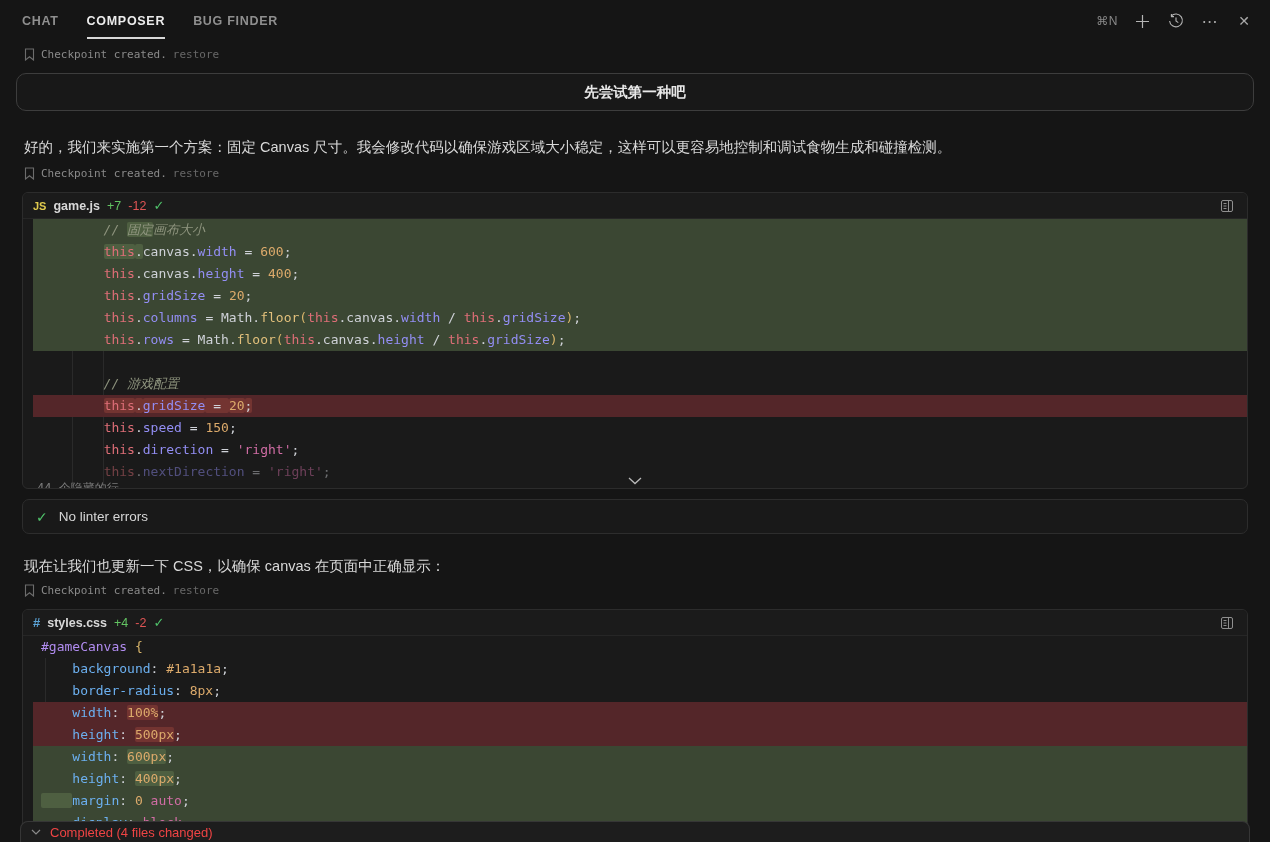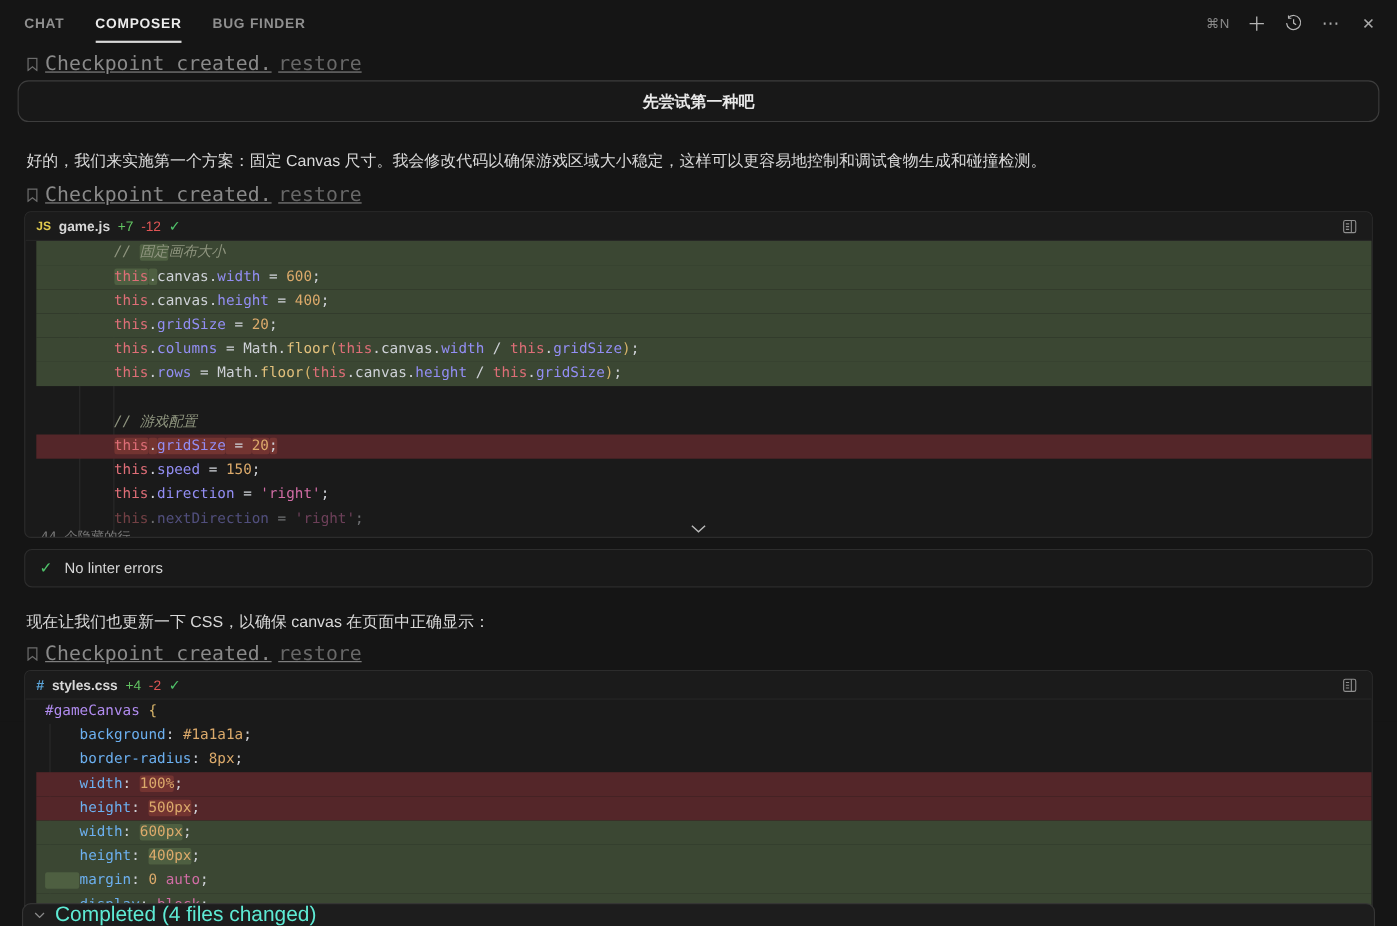--- a/index.html
+++ b/index.html
@@ -12,21 +12,21 @@
   .tabs { display:flex; gap:28px; margin-left:6px; margin-top:4px; }
   .tab { font-size:12.5px; font-weight:bold; letter-spacing:.7px; color:#8f8f8f; padding:8px 0 9px; cursor:pointer; border-bottom:2px solid transparent; }
   .tab.active { color:#ececec; border-bottom:2px solid #d8d8d8; }
   .top-actions { margin-left:auto; display:flex; align-items:center; gap:14px; color:#9a9a9a; margin-top:2px; }
   .kbd-hint { font-size:12px; color:#8a8a8a; letter-spacing:.5px; }
   .icon-btn { display:flex; align-items:center; justify-content:center; width:20px; height:20px; color:#a9a9a9; cursor:pointer; }
   .icon-btn svg { display:block; }
 
   
   .checkpoint { position:absolute; left:24px; display:flex; align-items:center; gap:6px;
-    font-family:"DejaVu Sans Mono","Liberation Mono",monospace; font-size:18px; color:#8a8a8a;text-decoration:underline; }
+    font-family:"DejaVu Sans Mono","Liberation Mono",monospace; font-size:11px; color:#8a8a8a; }
   .checkpoint .restore { color:#686868; cursor:pointer; }
   .checkpoint svg { opacity:.75; }
 
   
   .user-box { position:absolute; left:16px; right:16px; top:73px; height:38px;
     border:1px solid #3d3d3d; border-radius:10px; background:#181818;
     display:flex; align-items:center; padding:0 15px;justify-content:center; }
   .user-box .txt { font-size:14.5px; font-weight:600; color:#e8e8e8; }
 
   
@@ -74,21 +74,21 @@
   .linter-box { position:absolute; left:22px; right:22px; top:499px; height:35px;
     border:1px solid #2d2d2d; border-radius:7px; background:#191919;
     display:flex; align-items:center; gap:11px; padding:0 13px; }
   .linter-box .check { color:#4fc26a; font-size:14px; }
   .linter-box .txt { font-size:13.5px; color:#d6d6d6; }
 
   
   .completed-bar { position:absolute; left:20px; right:20px; top:821px; height:21px;
     background:#1d1d1d; border:1px solid #363636; border-bottom:none;
     border-radius:8px 8px 0 0; display:flex; align-items:center; gap:9px; padding:0 10px; z-index:5; }
-  .completed-bar .txt { font-size:19px; color:#5eead4; }
+  .completed-bar .txt { font-size:13px; color:#ef4444; }
   .completed-bar svg { color:#8a8a8a; }
 </style>
 </head>
 <body>
 
 <div id="app">
 
   <div class="tabbar">
     <div class="tabs" id="tabs">
         <span class="tab">CHAT</span>

